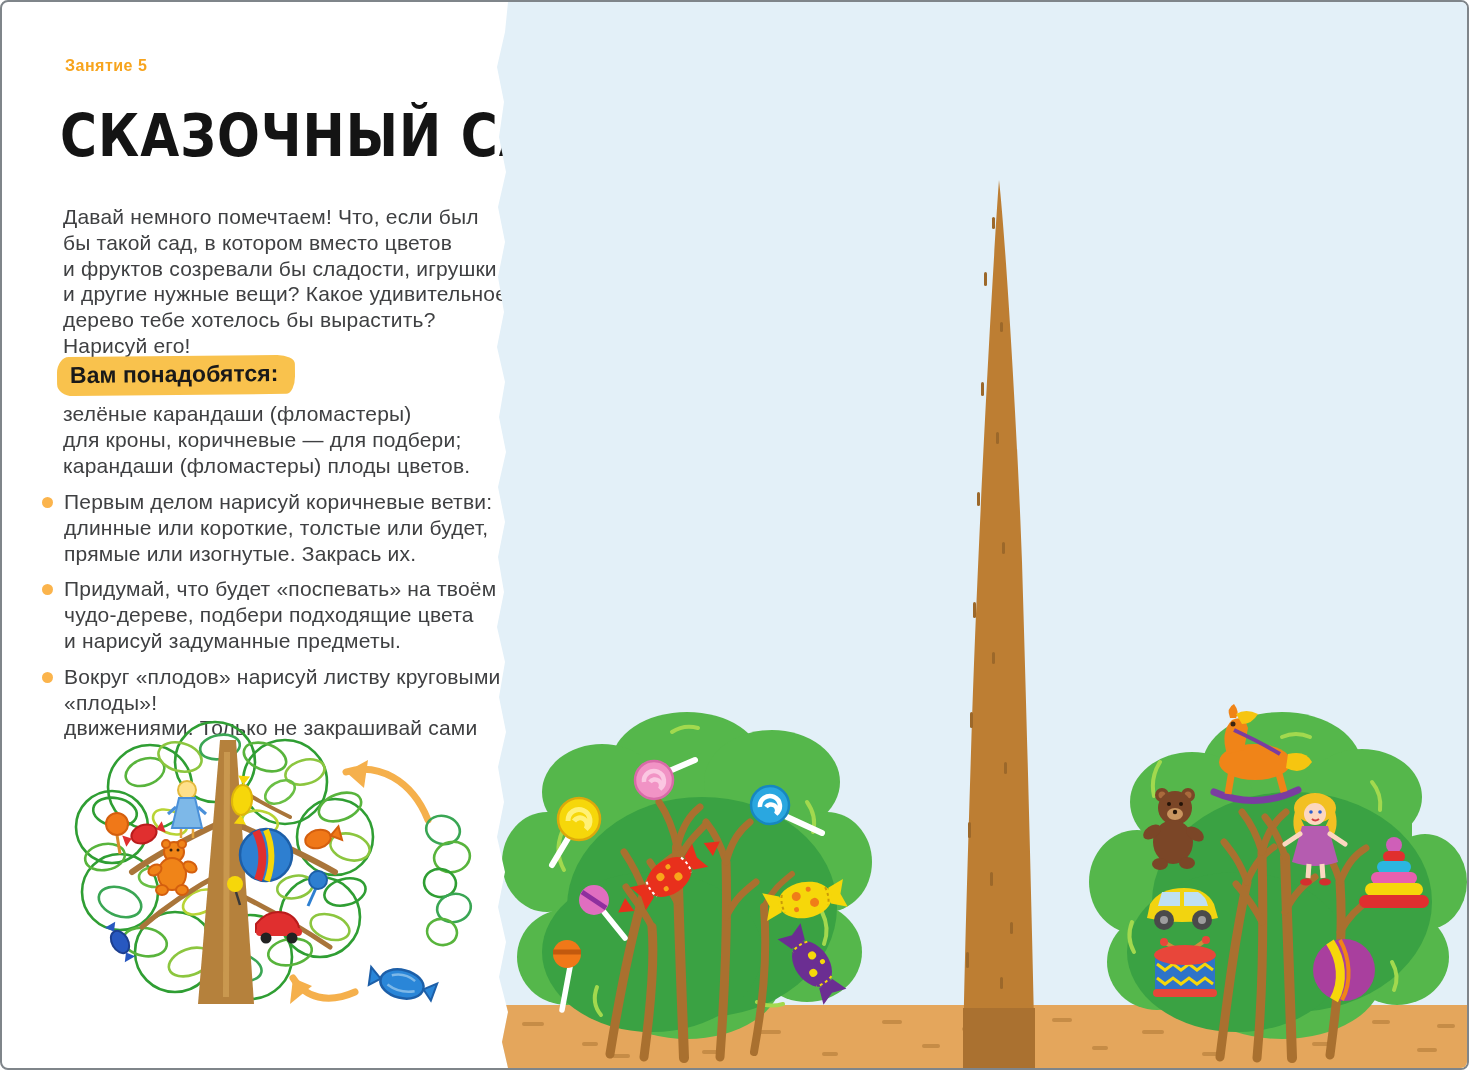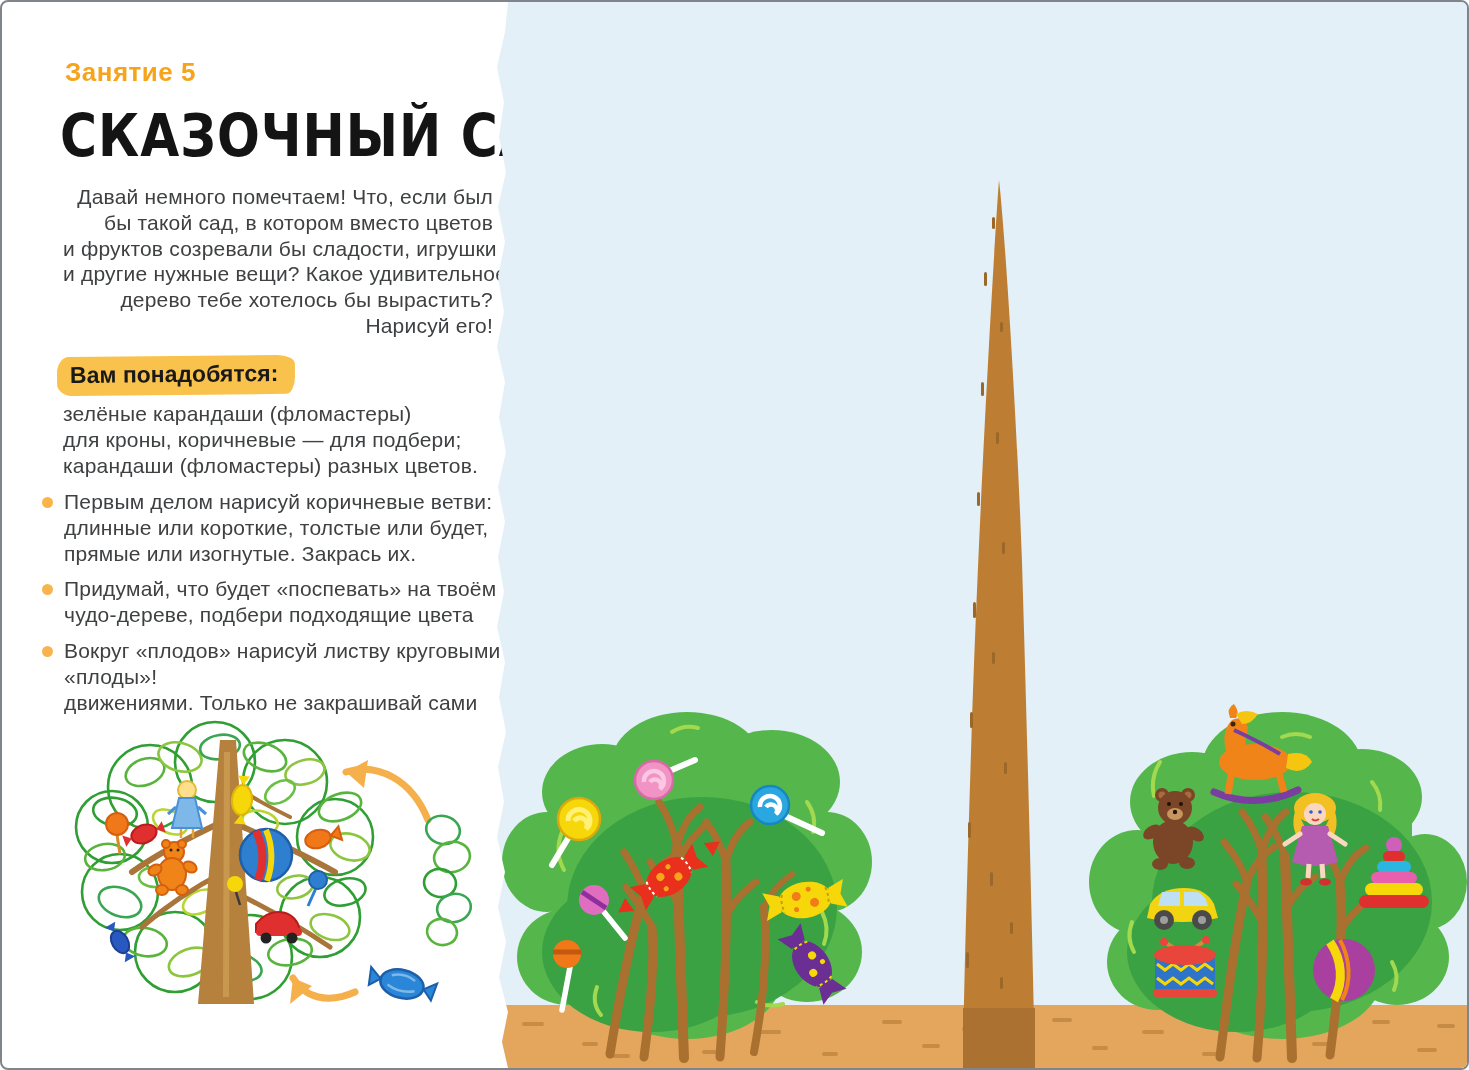--- a/index.html
+++ b/index.html
@@ -2,28 +2,28 @@
 <html><head>
 <meta charset="utf-8">
 <style>
   html,body{margin:0;padding:0;background:#ffffff;}
   .page{
     position:relative;width:1469px;height:1070px;box-sizing:border-box;
     background:#ffffff;border:2px solid #7f858a;border-radius:8px;overflow:hidden;
     font-family:"Liberation Sans",sans-serif;
   }
   .abs{position:absolute;}
-  .lesson-label{left:63px;top:55px;font-size:26px;font-weight:bold;color:#f7a41d;letter-spacing:.5px;}
+  .lesson-label{left:63px;top:55px;font-size:16px;font-weight:bold;color:#f7a41d;letter-spacing:.5px;}
   .main-title{
     left:58px;top:100px;font-family:"DejaVu Sans",sans-serif;font-weight:bold;
     font-size:52px;color:#141414;letter-spacing:1px;transform:scale(.97,1.12);transform-origin:left top;
     white-space:nowrap;
   }
   .body-text{font-size:21px;line-height:25.8px;color:#3f4042;letter-spacing:.2px;}
-  .intro{left:61px;top:182px;width:430px;text-align:right;}
+  .intro{left:61px;top:202px;width:430px;}
   .hl-badge{
     left:55px;top:354px;display:inline-block;background:#f9c24d;color:#191919;
     font-size:23px;font-weight:bold;padding:5px 17px 7px 13px;
     border-radius:12px 18px 9px 16px / 16px 9px 18px 12px;transform:rotate(-.6deg);
   }
   .materials{left:61px;top:399px;width:430px;}
   .steps{left:40px;top:487px;width:460px;}
   .step{position:relative;padding-left:22px;margin-bottom:10px;}
   .dot{
     position:absolute;left:0;top:8px;width:11px;height:11px;border-radius:50%;
@@ -47,34 +47,35 @@
     <div class="line">и другие нужные вещи? Какое удивительное</div>
     <div class="line">дерево тебе хотелось бы вырастить?</div>
     <div class="line">Нарисуй его!</div>
   </div>
 
   <div class="abs hl-badge">Вам понадобятся:</div>
 
   <div class="abs body-text materials">
     <div class="line">зелёные карандаши (фломастеры)</div>
     <div class="line">для кроны, коричневые — для подбери;</div>
-    <div class="line">карандаши (фломастеры) разных цветов.</div>
+    <div class="line">карандаши (фломастеры) плоды цветов.</div>
   </div>
 
   <div class="abs body-text steps">
     <div class="step">
       <span class="dot"></span>
       <div class="line">Первым делом нарисуй коричневые ветви:</div>
       <div class="line">длинные или короткие, толстые или будет,</div>
       <div class="line">прямые или изогнутые. Закрась их.</div>
     </div>
     <div class="step">
       <span class="dot"></span>
       <div class="line">Придумай, что будет «поспевать» на твоём</div>
       <div class="line">чудо-дереве, подбери подходящие цвета</div>
+      <div class="line">и нарисуй задуманные предметы.</div>
     </div>
     <div class="step">
       <span class="dot"></span>
       <div class="line">Вокруг «плодов» нарисуй листву круговыми</div>
       <div class="line">«плоды»!</div>
       <div class="line">движениями. Только не закрашивай сами</div>
     </div>
   </div>
 
   <svg class="abs" style="left:48px;top:700px" width="430" height="345" viewBox="0 0 430 345">

